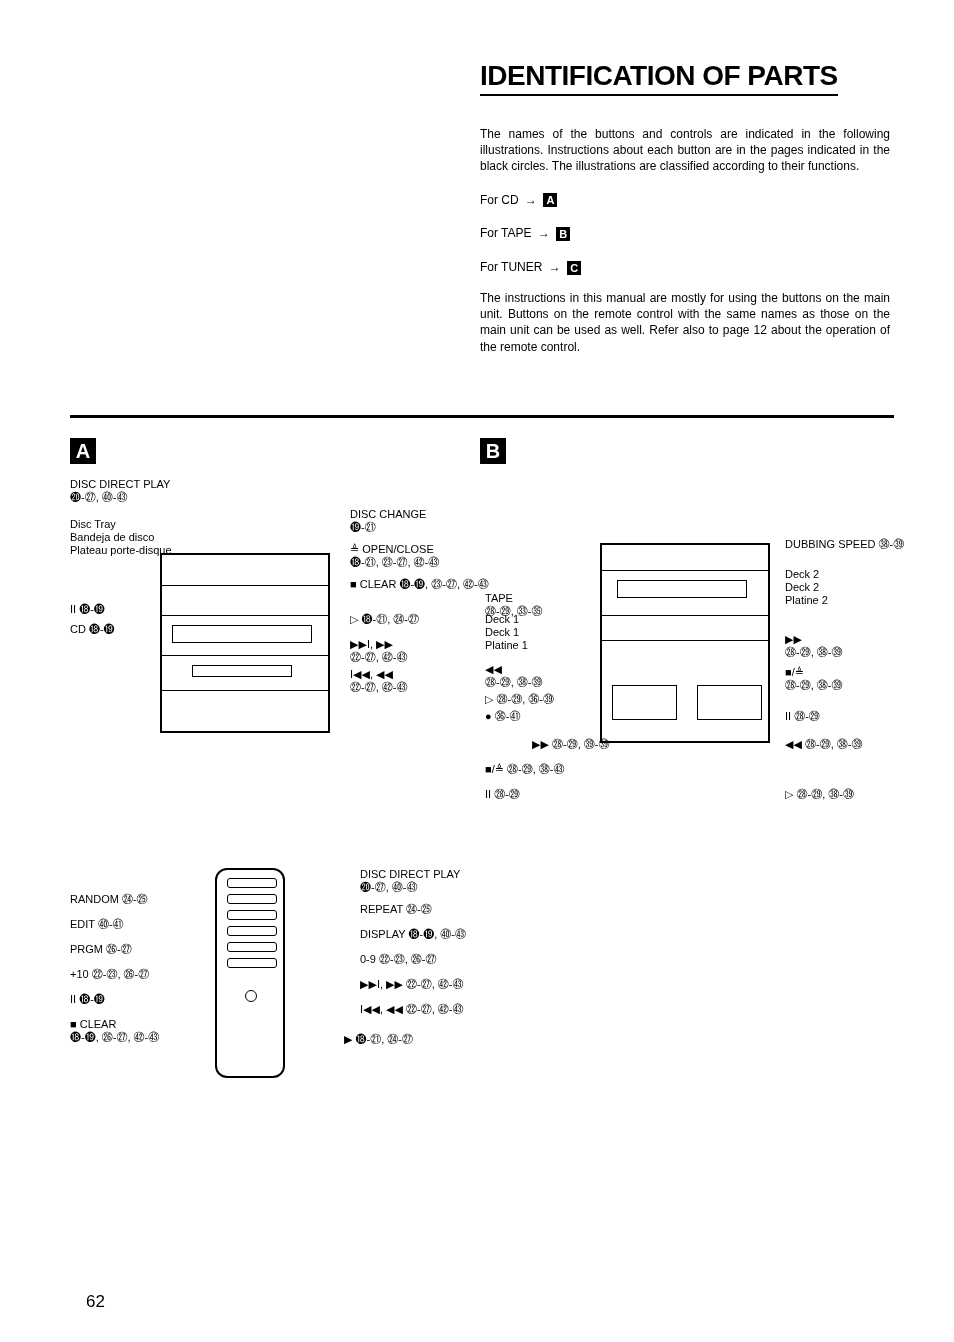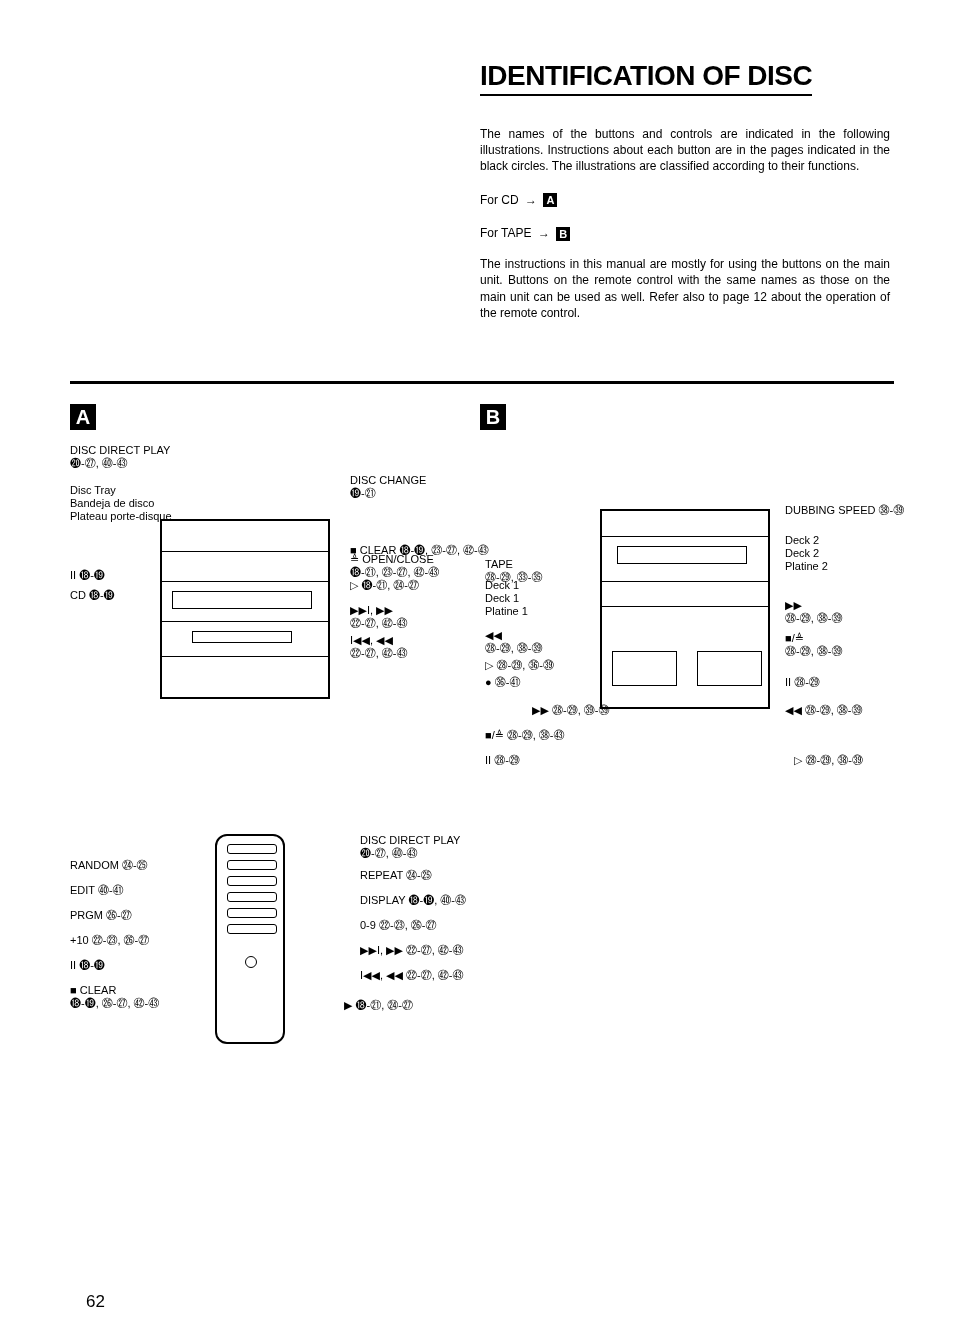--- a/index.html
+++ b/index.html
@@ -89,28 +89,29 @@
     border: 2px solid #000;
     border-radius: 12px;
     background: #fff;
   }
   .inner-line { position:absolute; background:#000; }
 </style>
 </head>
 <body>
 
 <div class="title-wrap">
-  <h1 class="main-title">IDENTIFICATION OF DISC</h1>
+  <h1 class="main-title">IDENTIFICATION OF PARTS</h1>
 </div>
 
 <div class="intro-block">
   <p>The names of the buttons and controls are indicated in the following illustrations. Instructions about each button are in the pages indicated in the black circles. The illustrations are classified according to their functions.</p>
   <div class="legend-block">
     <div class="legend-row"><span>For CD</span> <span class="arrow">→</span> <span class="blk">A</span></div>
     <div class="legend-row"><span>For TAPE</span> <span class="arrow">→</span> <span class="blk">B</span></div>
+    <div class="legend-row"><span>For TUNER</span> <span class="arrow">→</span> <span class="blk">C</span></div>
   </div>
   <p>The instructions in this manual are mostly for using the buttons on the main unit. Buttons on the remote control with the same names as those on the main unit can be used as well. Refer also to page 12 about the operation of the remote control.</p>
 </div>
 
 <hr class="hr">
 
 <div class="diagram-area">
 
   <div class="section-letter" style="position:absolute; left:0; top:0;">A</div>
 
@@ -138,21 +139,21 @@
     <span>II</span> <span>⓲-⓳</span>
   </div>
   <div class="label" style="left:0; top:185px;">
     <span>CD</span> <span>⓲-⓳</span>
   </div>
 
   <div class="label" style="left:280px; top:70px;">
     <span>DISC CHANGE</span><br>
     <span>⓳-㉑</span>
   </div>
-  <div class="label" style="left:280px; top:105px;margin-top:44px;">
+  <div class="label" style="left:280px; top:105px;">
     <span>≜ OPEN/CLOSE</span><br>
     <span>⓲-㉑, ㉓-㉗, ㊷-㊸</span>
   </div>
   <div class="label" style="left:280px; top:140px;">
     <span>■ CLEAR</span> <span>⓲-⓳, ㉓-㉗, ㊷-㊸</span>
   </div>
   <div class="label" style="left:280px; top:175px;">
     <span>▷</span> <span>⓲-㉑, ㉔-㉗</span>
   </div>
   <div class="label" style="left:280px; top:200px;">
@@ -217,21 +218,21 @@
   <div class="label" style="left:715px; top:228px;">
     <span>■/≜</span><br>
     <span>㉘-㉙, ㊳-㊴</span>
   </div>
   <div class="label" style="left:715px; top:272px;">
     <span>II</span> <span>㉘-㉙</span>
   </div>
   <div class="label" style="left:715px; top:300px;">
     <span>◀◀</span> <span>㉘-㉙, ㊳-㊴</span>
   </div>
-  <div class="label" style="left:715px; top:350px;margin-left:9px;">
+  <div class="label" style="left:715px; top:350px;">
     <span>▷</span> <span>㉘-㉙, ㊳-㊴</span>
   </div>
 
   <div class="remote" style="left:145px; top:430px; width:70px; height:210px;">
     <div class="inner-line" style="left:10px;top:8px;width:50px;height:10px;border:1px solid #000;background:none;border-radius:3px;"></div>
     <div class="inner-line" style="left:10px;top:24px;width:50px;height:10px;border:1px solid #000;background:none;border-radius:3px;"></div>
     <div class="inner-line" style="left:10px;top:40px;width:50px;height:10px;border:1px solid #000;background:none;border-radius:3px;"></div>
     <div class="inner-line" style="left:10px;top:56px;width:50px;height:10px;border:1px solid #000;background:none;border-radius:3px;"></div>
     <div class="inner-line" style="left:10px;top:72px;width:50px;height:10px;border:1px solid #000;background:none;border-radius:3px;"></div>
     <div class="inner-line" style="left:10px;top:88px;width:50px;height:10px;border:1px solid #000;background:none;border-radius:3px;"></div>

